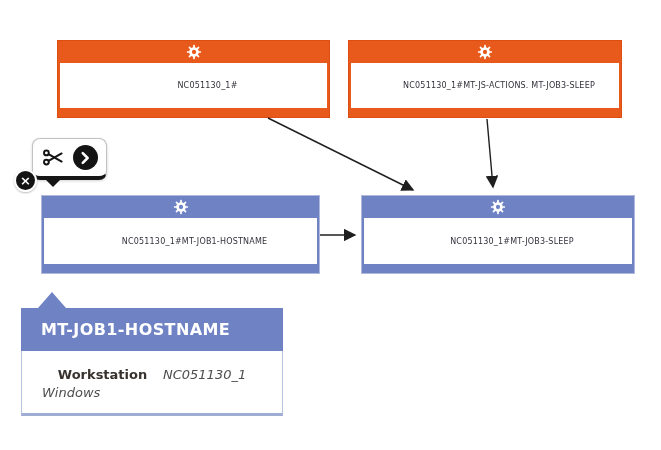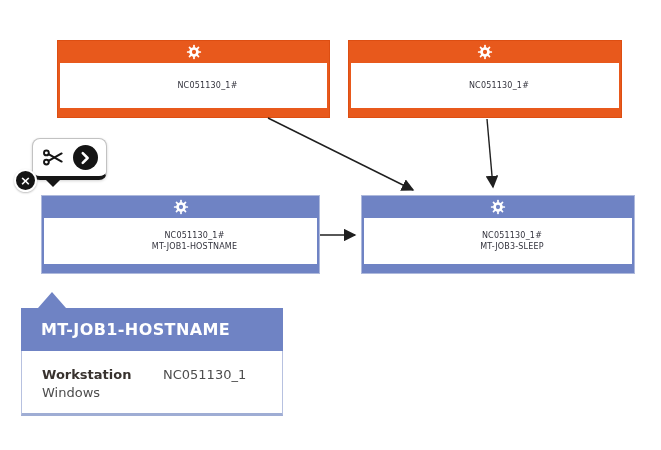--- a/index.html
+++ b/index.html
@@ -8,21 +8,21 @@
     font-family:"DejaVu Sans","Liberation Sans",sans-serif;overflow:hidden;
   }
   .canvas{position:absolute;inset:0;width:661px;height:450px;}
 
   
   .node{position:absolute;display:flex;flex-direction:column;box-sizing:border-box;}
   .node.orange{background:#E8591C;border:1px solid #DD4E12;}
   .node.blue{background:#6F83C4;border:1px solid #AEB9DC;}
   .node-header{height:22px;flex:0 0 22px;display:flex;align-items:center;justify-content:center;}
   .node-body{
-    background:#fff;margin:0 2px;flex:1;display:flex;flex-direction:column;
+    background:#fff;margin:0 2px;flex:1;display:flex;flex-direction:row;
     align-items:center;justify-content:center;text-align:center;
     font-size:8px;line-height:11px;color:#32323c;letter-spacing:.2px;padding-left:28px;
   }
   .node-footer{height:9px;flex:0 0 9px;}
   .gear-svg{width:16px;height:16px;display:block;}
 
   
   .edges{position:absolute;left:0;top:0;z-index:5;pointer-events:none;}
 
   
@@ -59,22 +59,22 @@
   .tooltip-header{
     width:262px;height:43px;box-sizing:border-box;background:#6F83C4;color:#ffffff;
     font-size:16px;font-weight:bold;line-height:43px;padding-left:20px;letter-spacing:.4px;
   }
   .tooltip-body{
     width:262px;box-sizing:border-box;background:#fff;
     border:1px solid #b7c1e0;border-top:none;border-bottom:3px solid #9fadd4;
     padding:15px 0 11px 20px;
   }
   .tt-row{display:flex;font-size:13px;line-height:18px;}
-  .tt-label{width:121px;font-weight:bold;color:#38322e;}
-  .tt-value{color:#4d4d4d;}
+  .tt-label{width:121px;font-weight:bold;color:#38322e;text-align:center;}
+  .tt-value{color:#4d4d4d;font-style:italic;}
 </style>
 </head>
 <body>
 
 <svg width="0" height="0" style="position:absolute">
   <symbol id="gear" viewBox="0 0 24 24">
     <g fill="#ffffff">
       <rect x="10.7" y="1.3" width="2.6" height="5" rx="1"></rect>
       <rect x="10.7" y="1.3" width="2.6" height="5" rx="1" transform="rotate(45 12 12)"></rect>
       <rect x="10.7" y="1.3" width="2.6" height="5" rx="1" transform="rotate(90 12 12)"></rect>
@@ -104,20 +104,21 @@
   </div>
 
   <div class="node orange" style="left:348px;top:40px;width:274px;height:78px;">
     <div class="node-header">
       <svg class="gear-svg">
           <use href="#gear"></use>
         </svg>
     </div>
     <div class="node-body">
       <div>NC051130_1#</div>
+      <div>MT-JS-ACTIONS. MT-JOB3-SLEEP</div>
     </div>
     <div class="node-footer"></div>
   </div>
 
   <div class="node blue" style="left:41px;top:195px;width:279px;height:79px;">
     <div class="node-header">
       <svg class="gear-svg">
           <use href="#gear"></use>
         </svg>
     </div>

